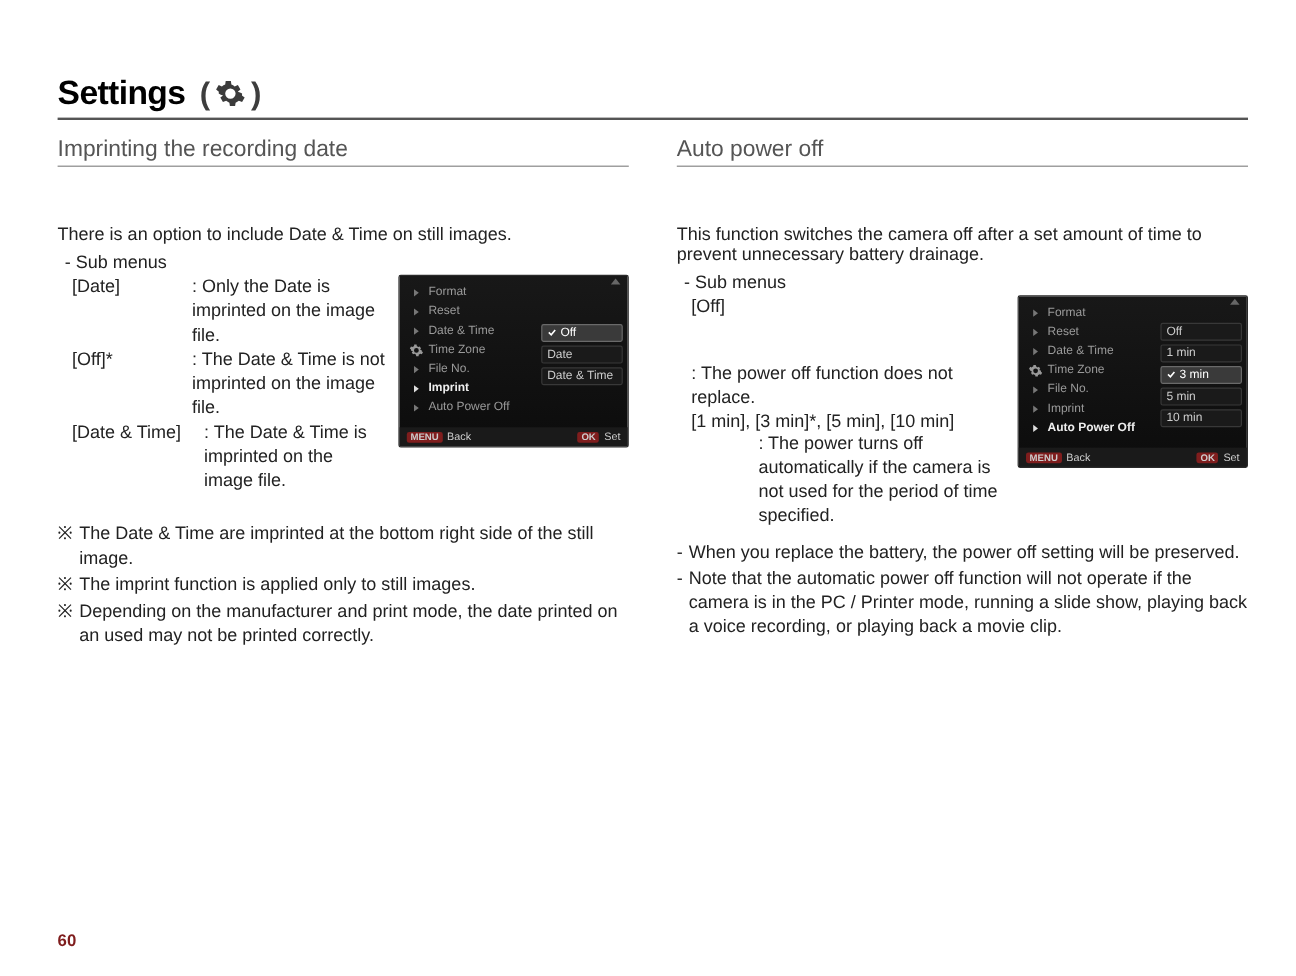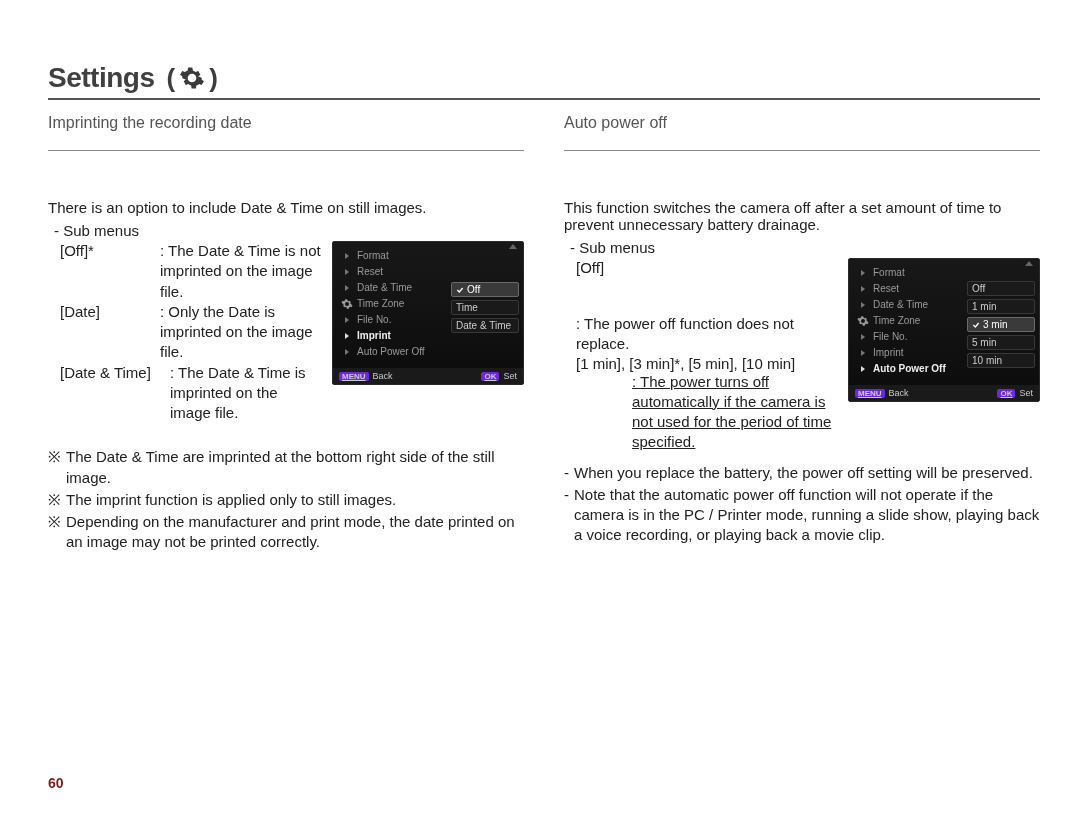--- a/index.html
+++ b/index.html
@@ -22,21 +22,21 @@
   .title-row {
     border-bottom: 2px solid #555;
     padding-bottom: 4px;
     margin-bottom: 14px;
     display: flex;
     align-items: center;
   }
   .title-text {
     font-size: 28px;
     font-weight: bold;
-    color: #404040;
+    color: #000000;
     letter-spacing: -0.5px;
   }
   .gear-wrap {
     display: inline-flex;
     align-items: center;
     margin-left: 8px;
     font-size: 26px;
     font-weight: bold;
     color: #3d3d3d;
   }
@@ -48,24 +48,24 @@
   }
   .columns {
     display: flex;
     gap: 40px;
   }
   .col {
     flex: 1 1 50%;
     min-width: 0;
   }
   .section-heading {
-    font-size: 16px;
+    font-size: 19px;
     color: #555;
     border-bottom: 1.5px solid #888;
-    padding-bottom: 18px;
+    padding-bottom: 2px;
     margin-bottom: 10px;
   }
   .intro {
     margin-bottom: 6px;
     margin-top: 48px;
   }
   .submenus-line {
     margin: 4px 0 2px 6px;
   }
   .submenu-block {
@@ -199,27 +199,26 @@
     height: 16px;
     background: #1a1a1a;
     display: flex;
     align-items: center;
     justify-content: space-between;
     padding: 0 6px;
     font-size: 9px;
     color: #ccc;
   }
   .lcd .footer .ftag {
-    background: #6d28d9;
+    background: #7f1d1d;
     border-radius: 2px;
     padding: 0 3px;
     margin-right: 4px;
     font-weight: bold;
     font-size: 8px;
-    text-decoration: underline;
   }
   .lcd .gear-min {
     fill: #999;
   }
   .lcd .caret-up {
     position: absolute;
     top: 2px; right: 6px;
     width: 0; height: 0;
     border-left: 4px solid transparent;
     border-right: 4px solid transparent;
@@ -259,26 +258,26 @@
   <div class="columns">
 
     <div class="col">
       <div class="section-heading">Imprinting the recording date</div>
       <div class="intro">There is an option to include Date &amp; Time on still images.</div>
       <div class="submenus-line">- Sub menus</div>
 
       <div class="submenu-block">
         <div class="submenu-list">
           <div class="submenu-row">
+            <div class="submenu-key">[Date]</div>
+            <div class="submenu-desc">Only the Date is imprinted on the image file.</div>
+          </div>
+          <div class="submenu-row">
             <div class="submenu-key">[Off]*</div>
             <div class="submenu-desc">The Date &amp; Time is not imprinted on the image file.</div>
-          </div>
-          <div class="submenu-row">
-            <div class="submenu-key">[Date]</div>
-            <div class="submenu-desc">Only the Date is imprinted on the image file.</div>
           </div>
           <div class="submenu-row">
             <div class="submenu-key wide">[Date &amp; Time]</div>
             <div class="submenu-desc">The Date &amp; Time is imprinted on the image file.</div>
           </div>
         </div>
 
         <div class="lcd">
           <div class="caret-up"></div>
           <div class="menu-left">
@@ -295,59 +294,59 @@
             <div class="menu-item hi"><span class="arrow-r"></span><span>Imprint</span></div>
             <div class="menu-item"><span class="arrow-r"></span><span>Auto Power Off</span></div>
           </div>
           <div class="menu-right">
             <div class="opt sel">
               <span class="check"><svg viewBox="0 0 12 12">
                     <use href="#check-path"></use>
                   </svg></span>
               <span>Off</span>
             </div>
-            <div class="opt">Time</div>
+            <div class="opt">Date</div>
             <div class="opt">Date &amp; Time</div>
           </div>
           <div class="footer">
             <span><span class="ftag">MENU</span><span>Back</span></span>
             <span><span class="ftag">OK</span><span>Set</span></span>
           </div>
         </div>
       </div>
 
       <div class="notes">
         <div class="note-row">
           <div class="note-mark">※</div>
           <div class="note-text">The Date &amp; Time are imprinted at the bottom right side of the still image.</div>
         </div>
         <div class="note-row">
           <div class="note-mark">※</div>
           <div class="note-text">The imprint function is applied only to still images.</div>
         </div>
         <div class="note-row">
           <div class="note-mark">※</div>
-          <div class="note-text">Depending on the manufacturer and print mode, the date printed on an image may not be printed correctly.</div>
+          <div class="note-text">Depending on the manufacturer and print mode, the date printed on an used may not be printed correctly.</div>
         </div>
       </div>
     </div>
 
     <div class="col">
       <div class="section-heading">Auto power off</div>
       <div class="intro">This function switches the camera off after a set amount of time to prevent unnecessary battery drainage.</div>
       <div class="submenus-line">- Sub menus</div>
 
       <div class="right-submenu-block">
         <div class="right-submenu-text">
           <div class="submenu-row" style="margin-left:12px;flex-direction:column;">
             <div class="submenu-key" style="width:56px;flex:0 0 56px;">[Off]</div>
             <div class="submenu-desc">The power off function does not replace.</div>
           </div>
           <div class="right-options-line">[1 min], [3 min]*, [5 min], [10 min]</div>
-          <div class="submenu-row" style="margin-left:12px;text-decoration:underline;">
+          <div class="submenu-row" style="margin-left:12px;">
             <div class="submenu-key" style="width:56px;flex:0 0 56px;"></div>
             <div class="submenu-desc">The power turns off automatically if the camera is not used for the period of time specified.</div>
           </div>
         </div>
 
         <div class="lcd">
           <div class="caret-up"></div>
           <div class="menu-left">
             <div class="menu-item"><span class="arrow-r"></span><span>Format</span></div>
             <div class="menu-item"><span class="arrow-r"></span><span>Reset</span></div>

